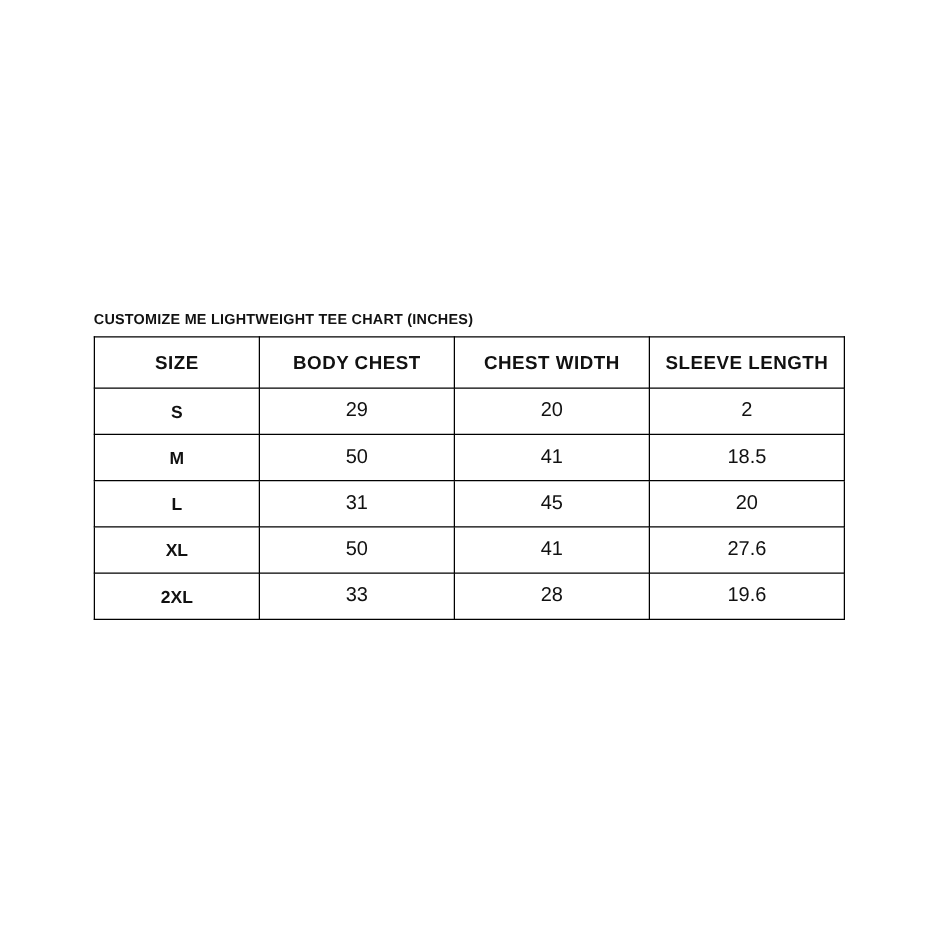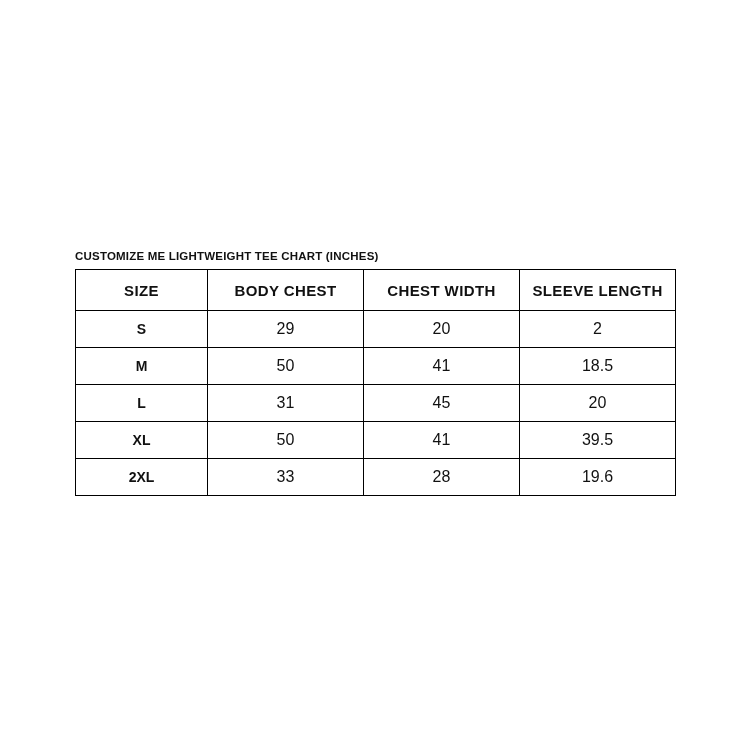--- a/index.html
+++ b/index.html
@@ -98,21 +98,21 @@
       <tr>
         <td class="size-cell">L</td>
         <td>31</td>
         <td>45</td>
         <td>20</td>
       </tr>
       <tr>
         <td class="size-cell">XL</td>
         <td>50</td>
         <td>41</td>
-        <td>39.5</td>
+        <td>27.6</td>
       </tr>
       <tr>
         <td class="size-cell">2XL</td>
         <td>33</td>
         <td>28</td>
         <td>19.6</td>
       </tr>
     </tbody>
   </table>
 

